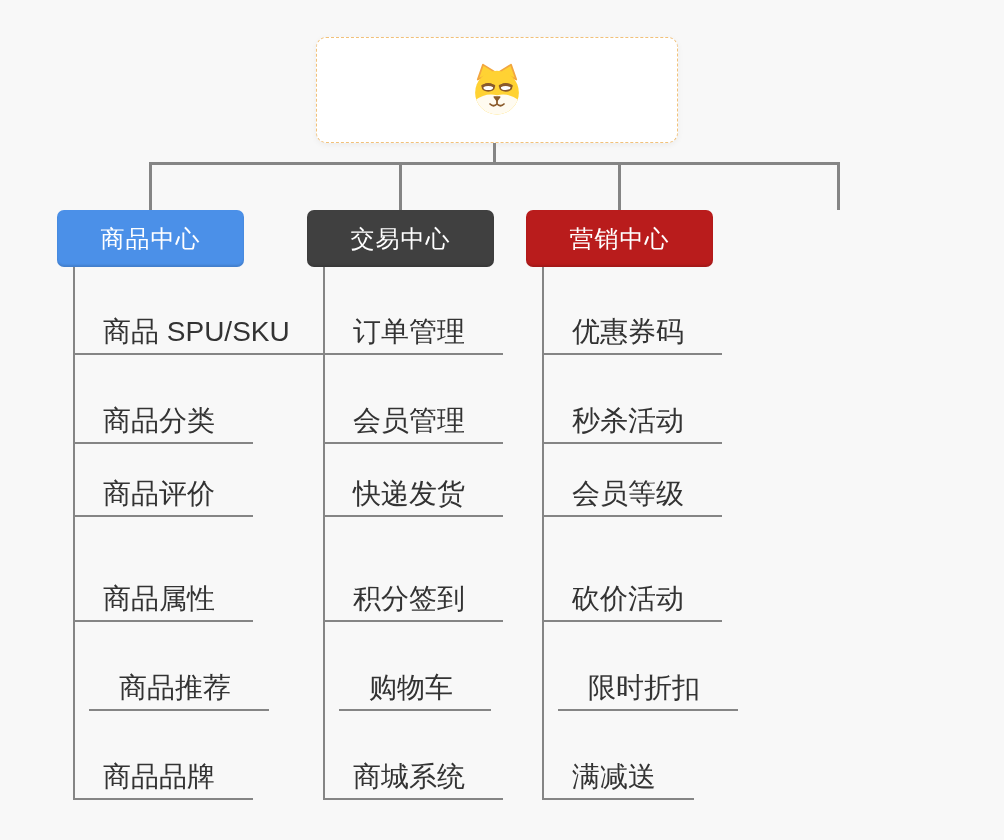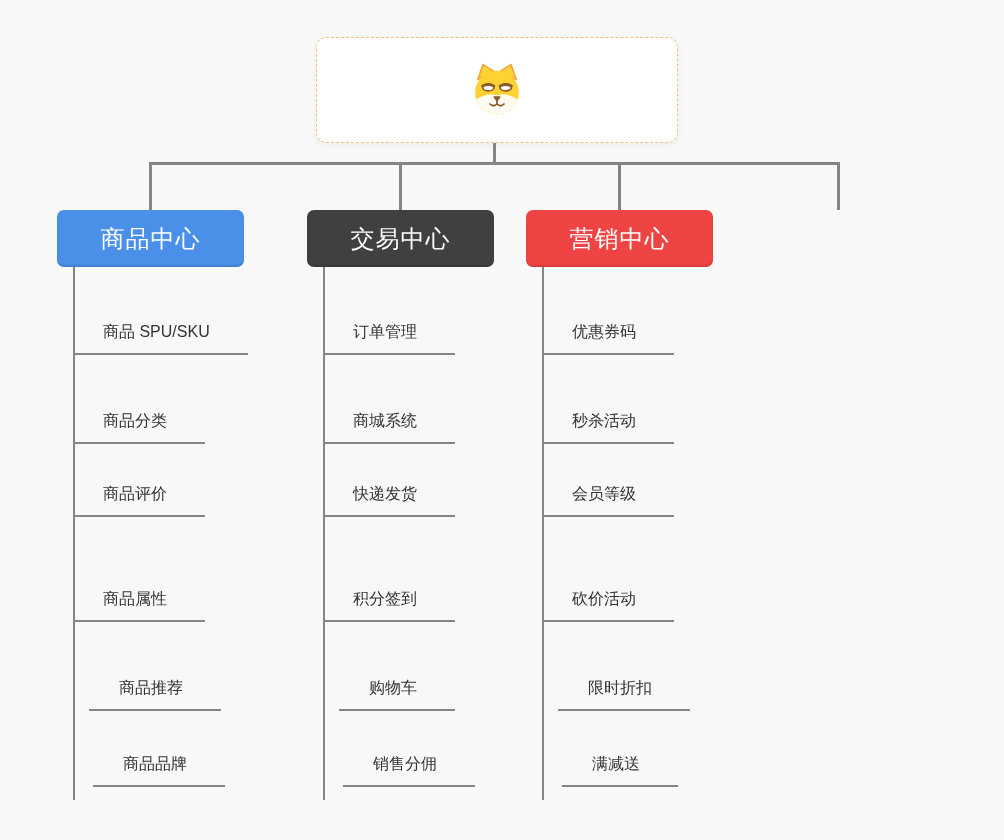--- a/index.html
+++ b/index.html
@@ -27,23 +27,23 @@
   .branch-0{left:57px;} .branch-1{left:307px;} .branch-2{left:526px;} .branch-3{left:745px;}
   .branch-box{
     height:57px;border-radius:7px;display:flex;align-items:center;justify-content:center;
     color:#FFFFFF;font-size:24px;letter-spacing:1px;
     box-shadow:inset 0 -2px 2px rgba(0,0,0,0.12);
   }
   .branch-items{position:absolute;left:16px;top:57px;width:240px;}
   .trunk{position:absolute;left:0;top:0;width:2px;height:533px;background:var(--line,#858585);}
   .item{position:absolute;left:0;white-space:nowrap;}
   .item:nth-of-type(2){top:52px;}   
-  .i0{top:52px;} .i1{top:141px;} .i2{top:214px;} .i3{top:319px;} .i4{top:408px;margin-left:16px;} .i5{top:484px;padding-left:20px;}
+  .i0{top:52px;} .i1{top:141px;} .i2{top:214px;} .i3{top:319px;} .i4{top:408px;margin-left:16px;} .i5{top:497px;}
   .item-label{
-    display:inline-block;font-size:16px;color:#333333;line-height:26px;
+    display:inline-block;font-size:28px;color:#333333;line-height:26px;
     padding:0 38px 8px 30px;border-bottom:2px solid var(--line,#858585);text-align:center;
   }
 
   
   .dog-icon{width:56px;height:56px;flex:0 0 auto;}
 </style>
 </head>
 <body>
 
 <div class="canvas">
@@ -90,30 +90,30 @@
       <div class="item i4"><span class="item-label">商品推荐</span></div>
       <div class="item i5"><span class="item-label">商品品牌</span></div>
     </div>
   </div>
 
   <div class="branch branch-1">
     <div class="branch-box" style="background-color: #404040;">交易中心</div>
     <div class="branch-items">
       <div class="trunk"></div>
       <div class="item i0"><span class="item-label">订单管理</span></div>
-      <div class="item i1"><span class="item-label">商城系统</span></div>
+      <div class="item i1"><span class="item-label">会员管理</span></div>
       <div class="item i2"><span class="item-label">快递发货</span></div>
       <div class="item i3"><span class="item-label">积分签到</span></div>
       <div class="item i4"><span class="item-label">购物车</span></div>
-      <div class="item i5"><span class="item-label">销售分佣</span></div>
+      <div class="item i5"><span class="item-label">商城系统</span></div>
     </div>
   </div>
 
   <div class="branch branch-2">
-    <div class="branch-box" style="background-color: #ef4444;">营销中心</div>
+    <div class="branch-box" style="background-color: #b91c1c;">营销中心</div>
     <div class="branch-items">
       <div class="trunk"></div>
       <div class="item i0"><span class="item-label">优惠券码</span></div>
       <div class="item i1"><span class="item-label">秒杀活动</span></div>
       <div class="item i2"><span class="item-label">会员等级</span></div>
       <div class="item i3"><span class="item-label">砍价活动</span></div>
       <div class="item i4"><span class="item-label">限时折扣</span></div>
       <div class="item i5"><span class="item-label">满减送</span></div>
     </div>
   </div>

